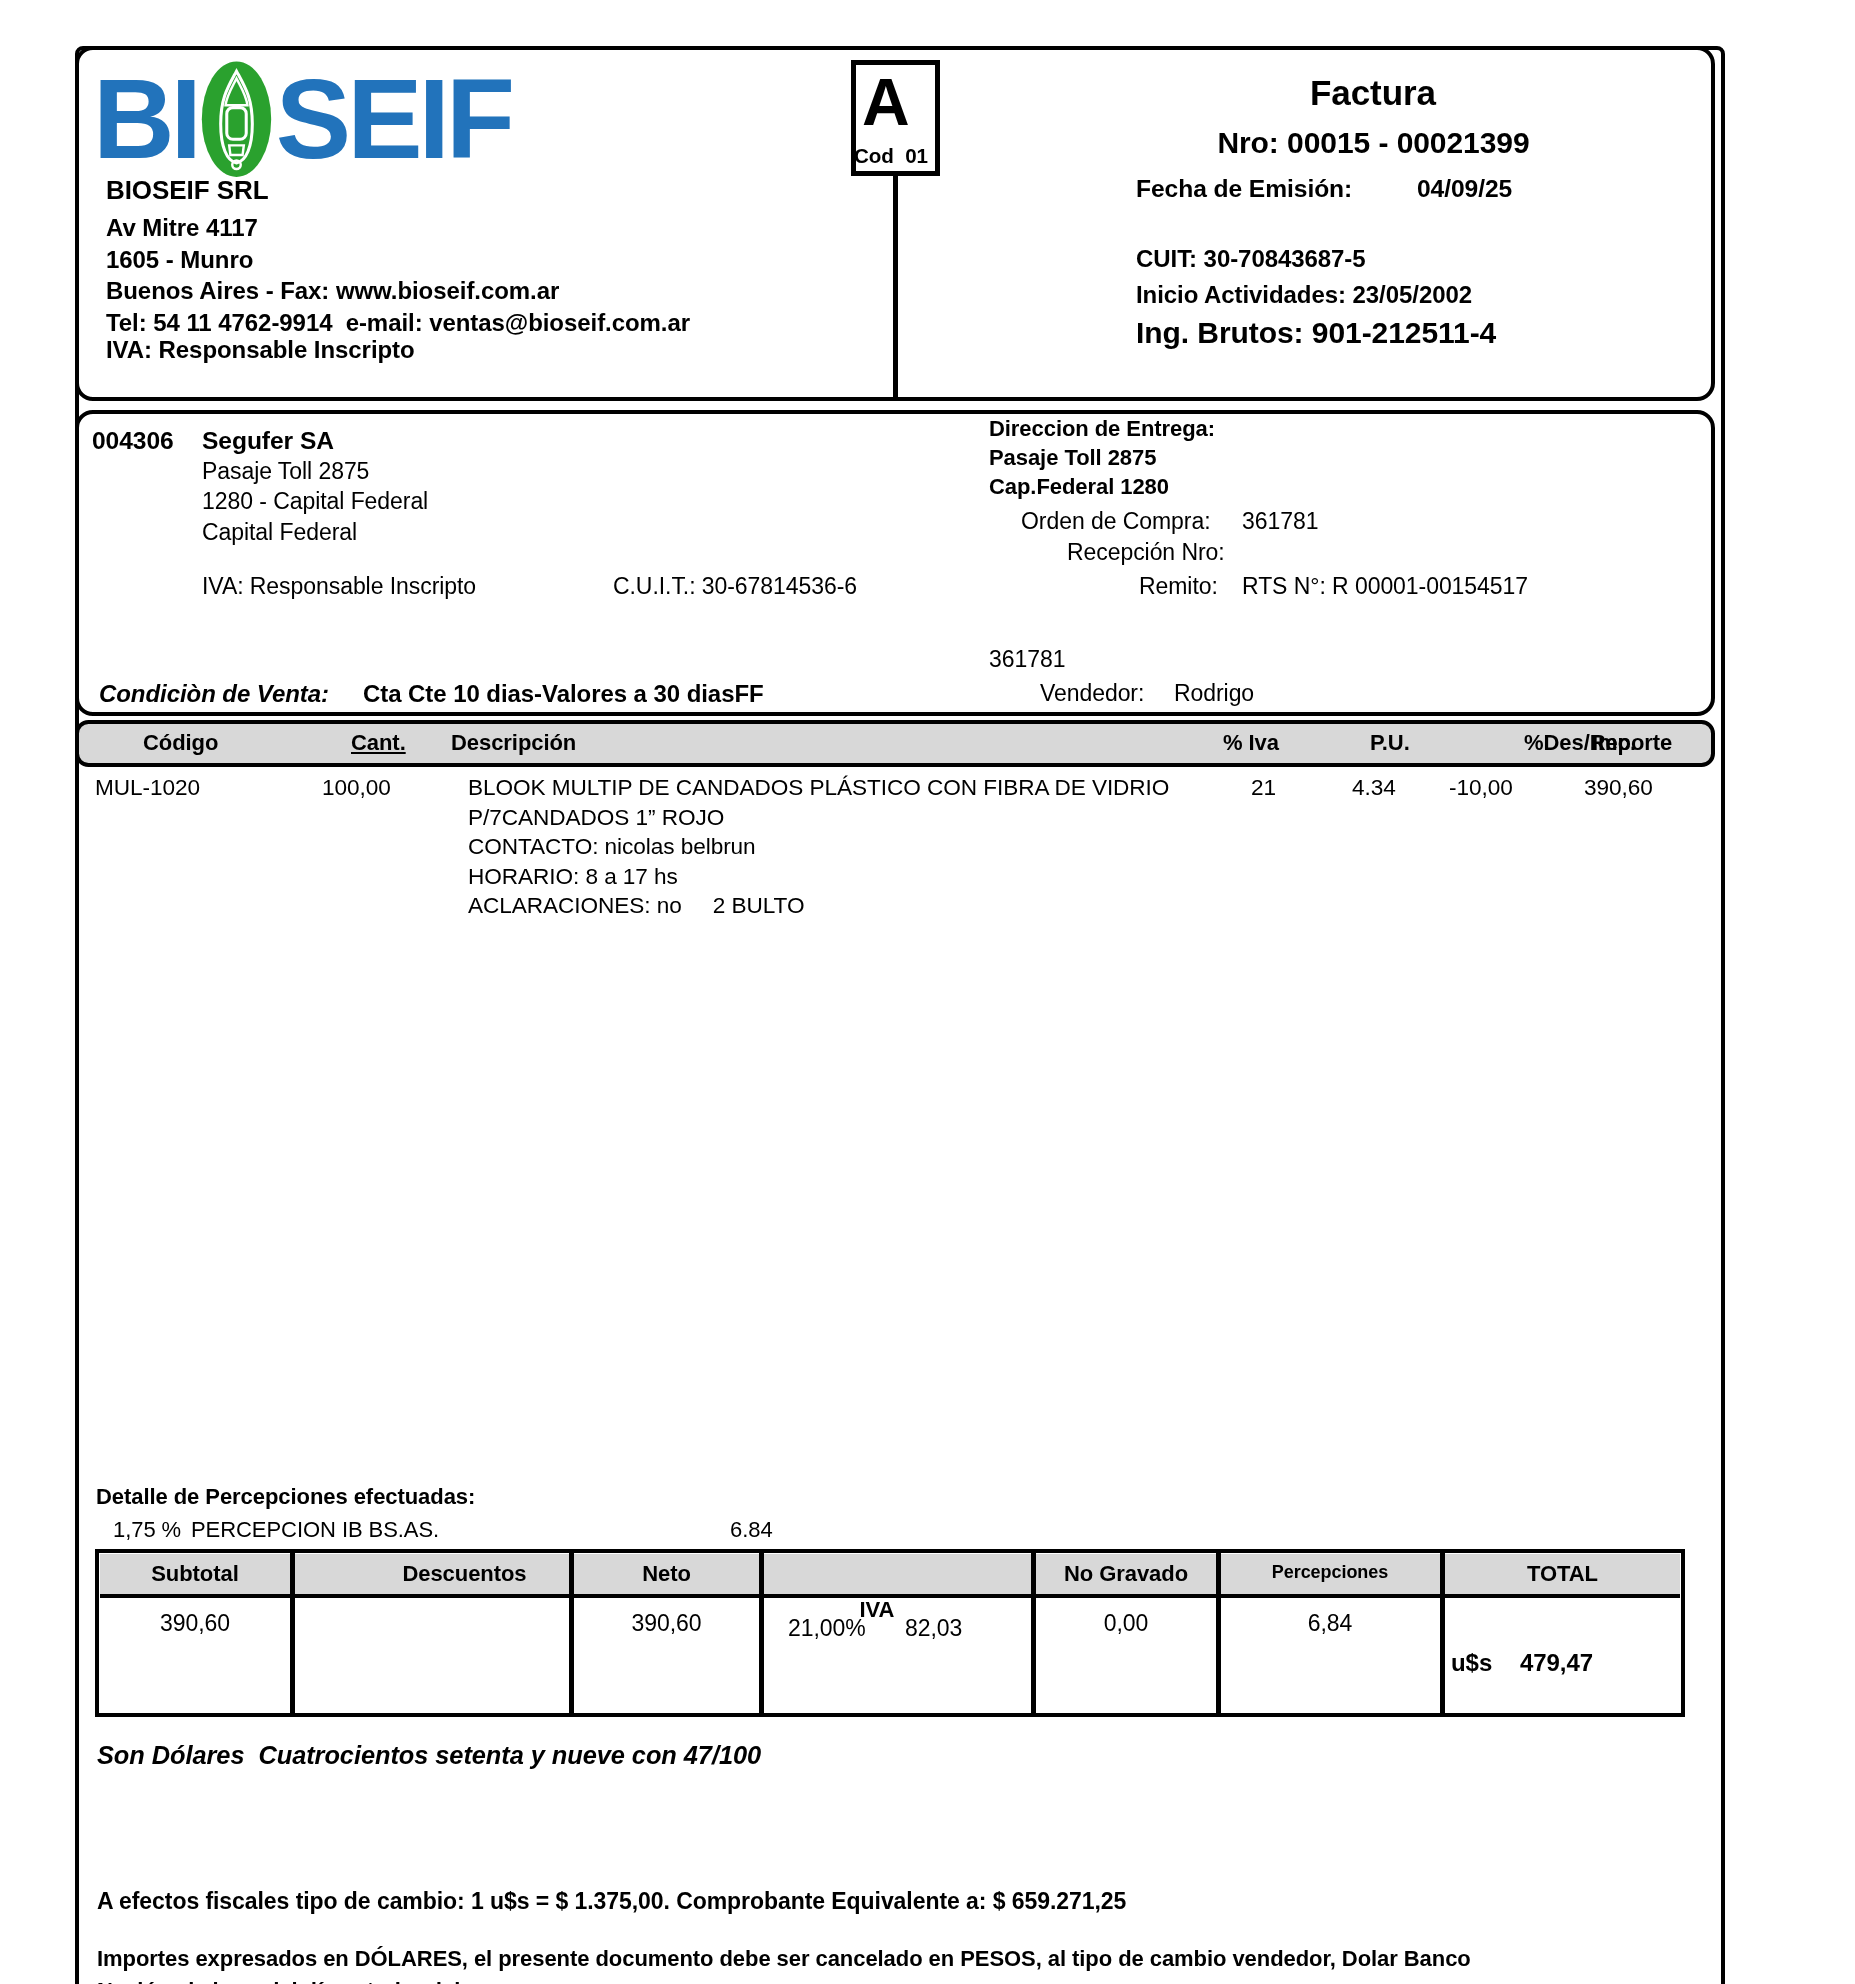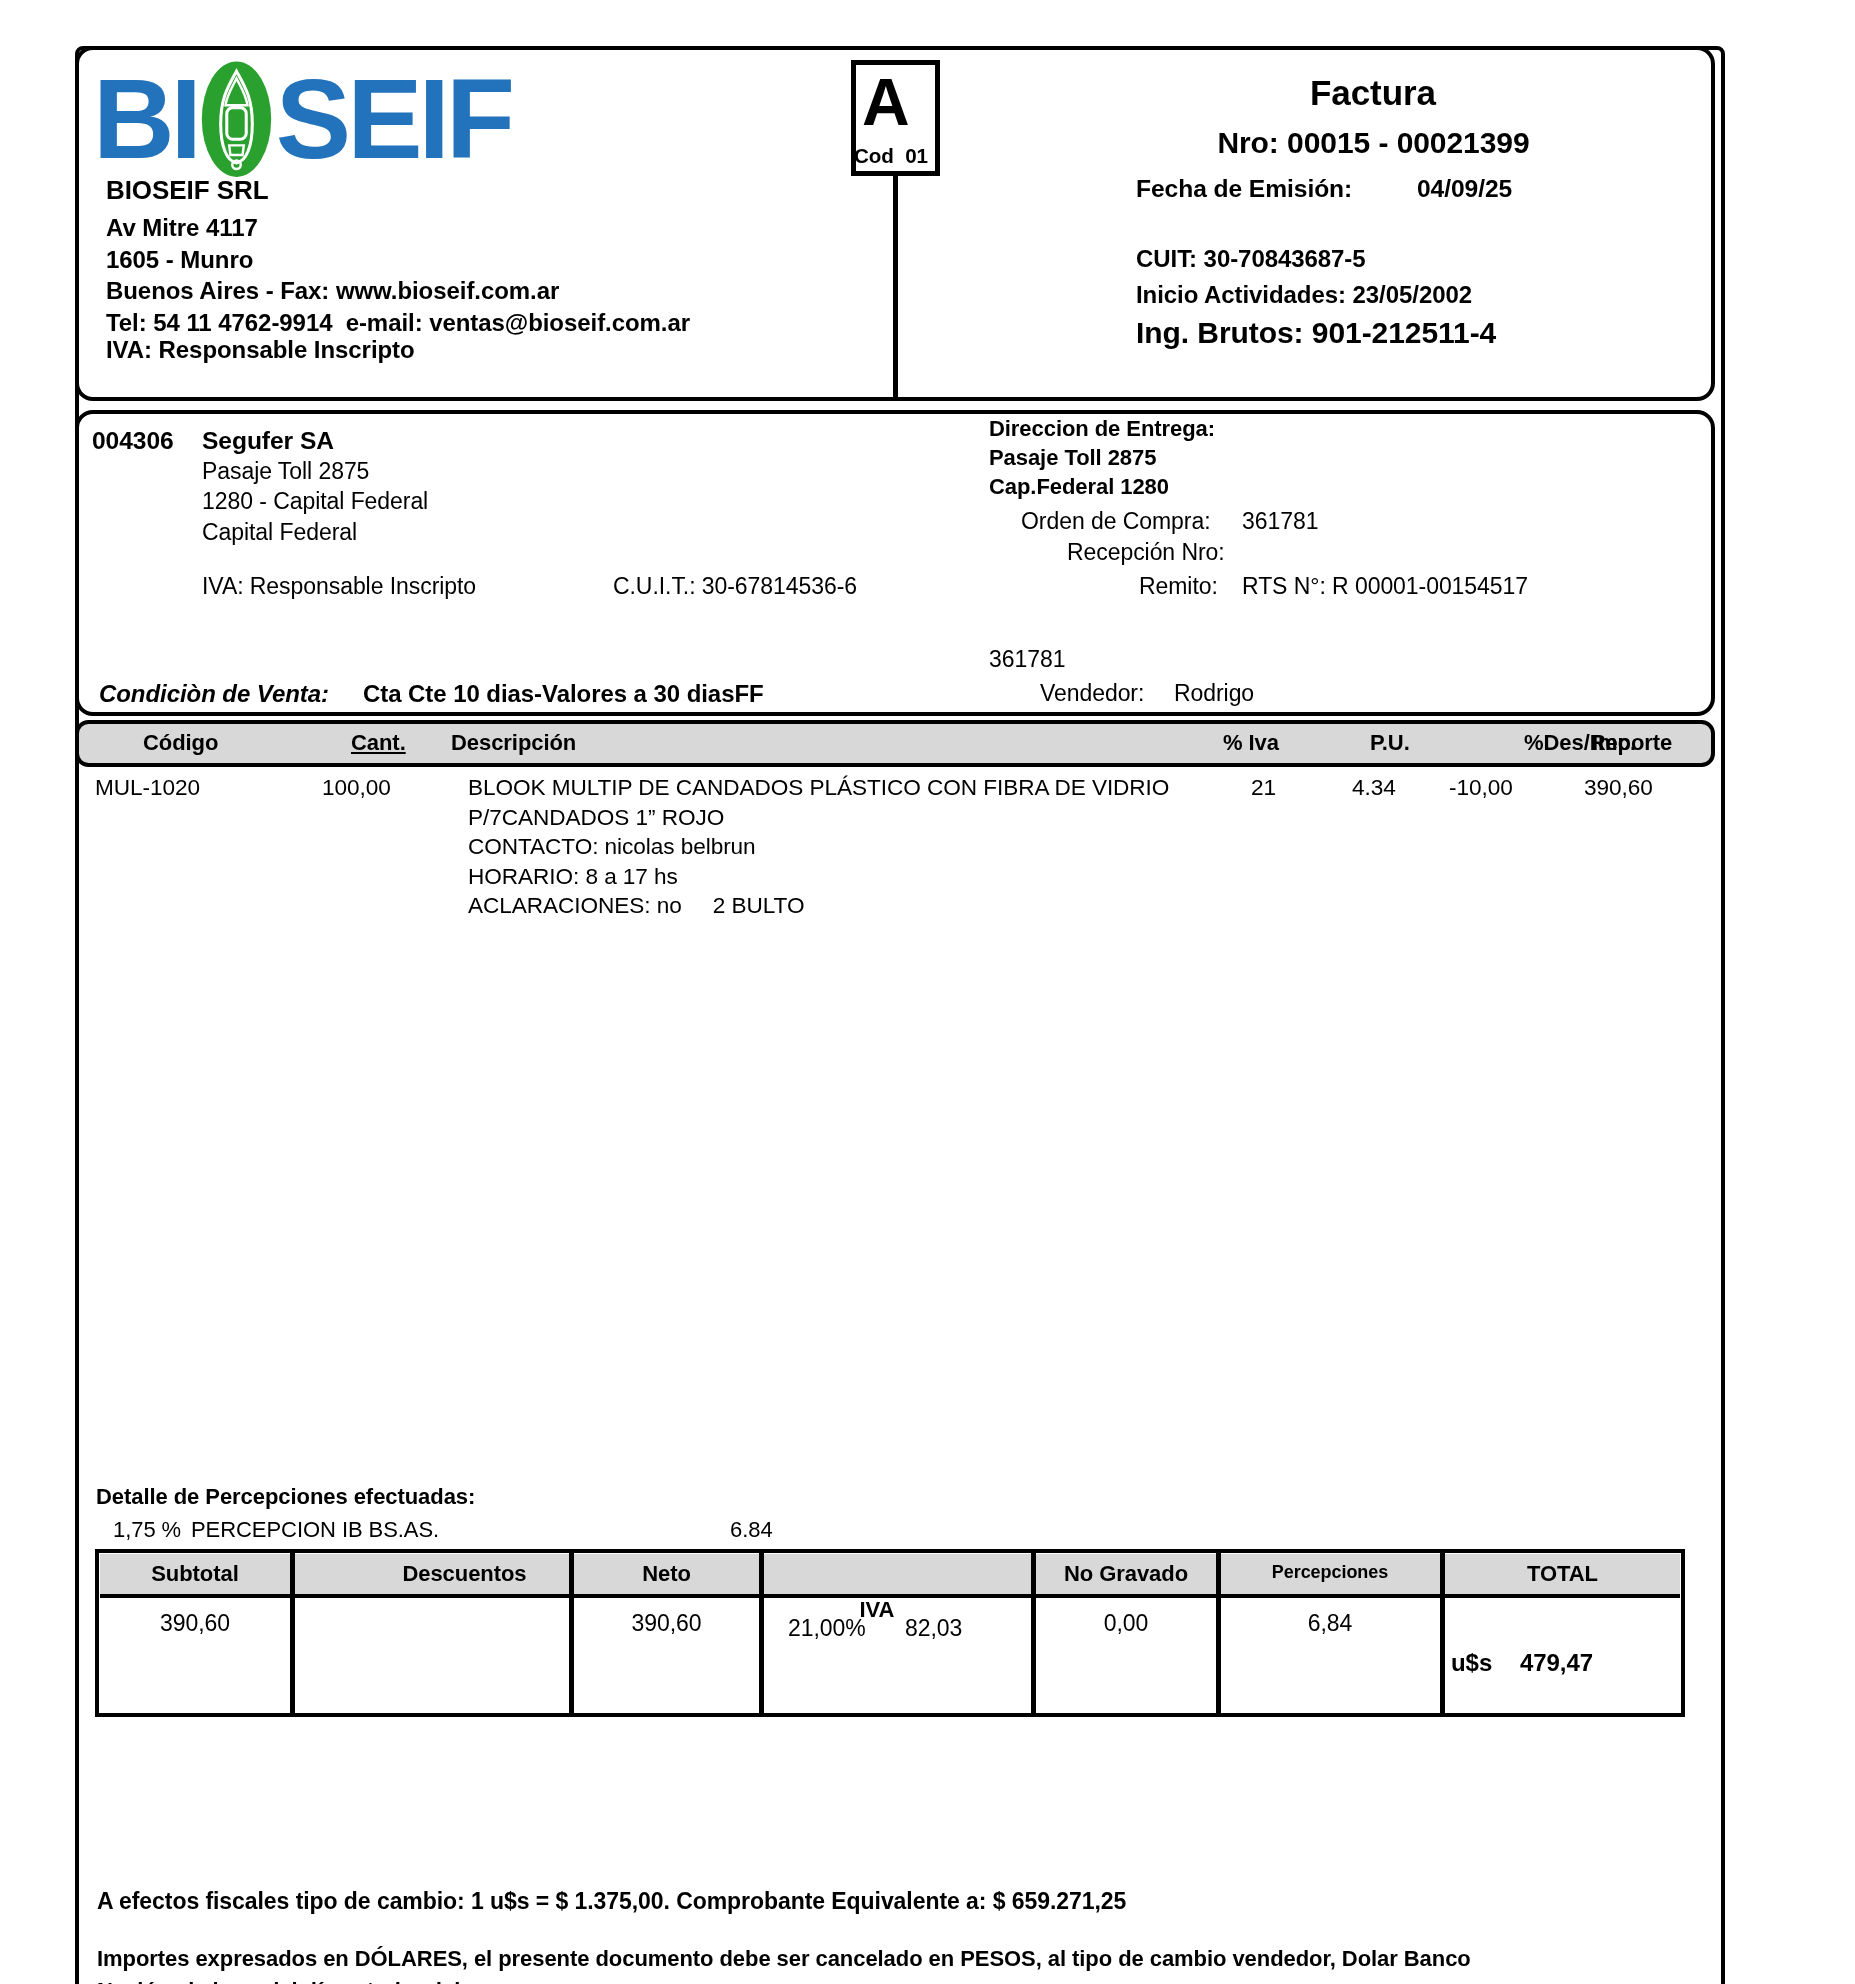--- a/index.html
+++ b/index.html
@@ -132,19 +132,20 @@
   <div class="t center" style="left:100px;top:1612px;width:190px;font-size:23px;">390,60</div>
   <div class="t center" style="left:295px;top:1612px;width:275px;font-size:23px;"></div>
   <div class="t center" style="left:574px;top:1612px;width:185px;font-size:23px;">390,60</div>
   <div class="t" style="left:788px;top:1617px;font-size:23px;">21,00%</div>
   <div class="t right" style="left:905px;top:1617px;width:111px;font-size:23px;">82,03</div>
   <div class="t center" style="left:1036px;top:1612px;width:180px;font-size:23px;">0,00</div>
   <div class="t center" style="left:1220px;top:1612px;width:220px;font-size:23px;">6,84</div>
   <div class="t b" style="left:1451px;top:1651px;font-size:24px;">u$s</div>
   <div class="t b right" style="left:1520px;top:1651px;width:131px;font-size:24px;">479,47</div>
 
+  <div class="t b i" style="left:97px;top:1743px;font-size:25.4px;">Son Dólares  Cuatrocientos setenta y nueve con 47/100</div>
 
   <div class="t b" style="left:97px;top:1890px;font-size:23px;">A efectos fiscales tipo de cambio: 1 u$s = $ 1.375,00. Comprobante Equivalente a: $ 659.271,25</div>
   <div class="t b" style="left:97px;top:1948px;font-size:22px;">Importes expresados en DÓLARES, el presente documento debe ser cancelado en PESOS, al tipo de cambio vendedor, Dolar Banco</div>
   <div class="t b" style="left:97px;top:1980px;font-size:22px;">Nación al cierre del día anterior del pago.</div>
 
 </div>
 
 
 </body></html>

